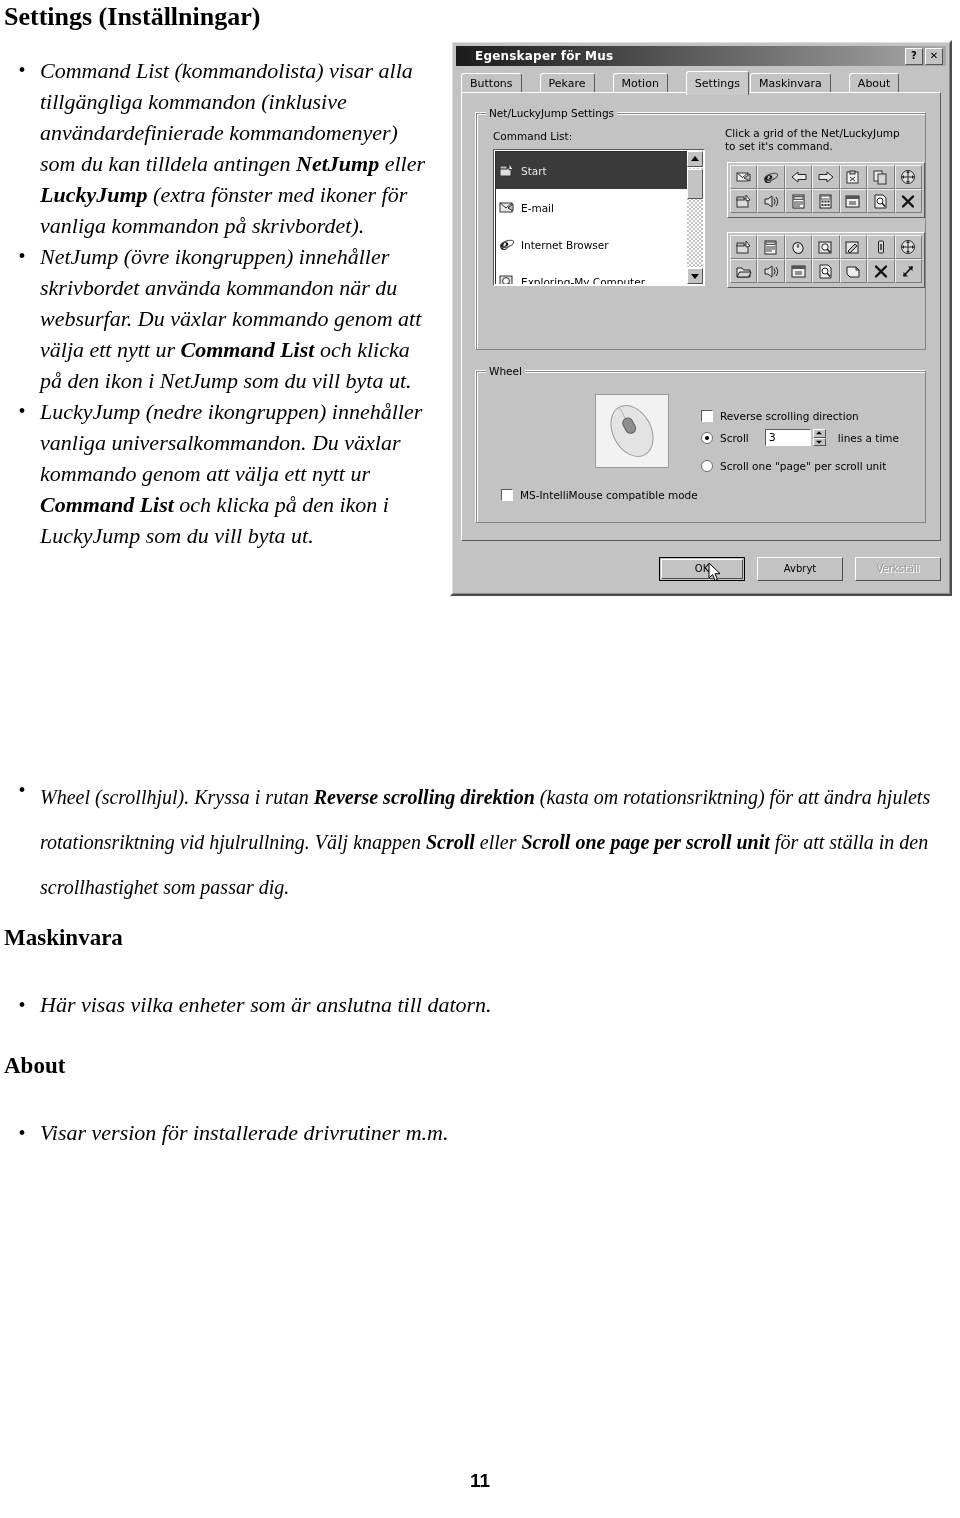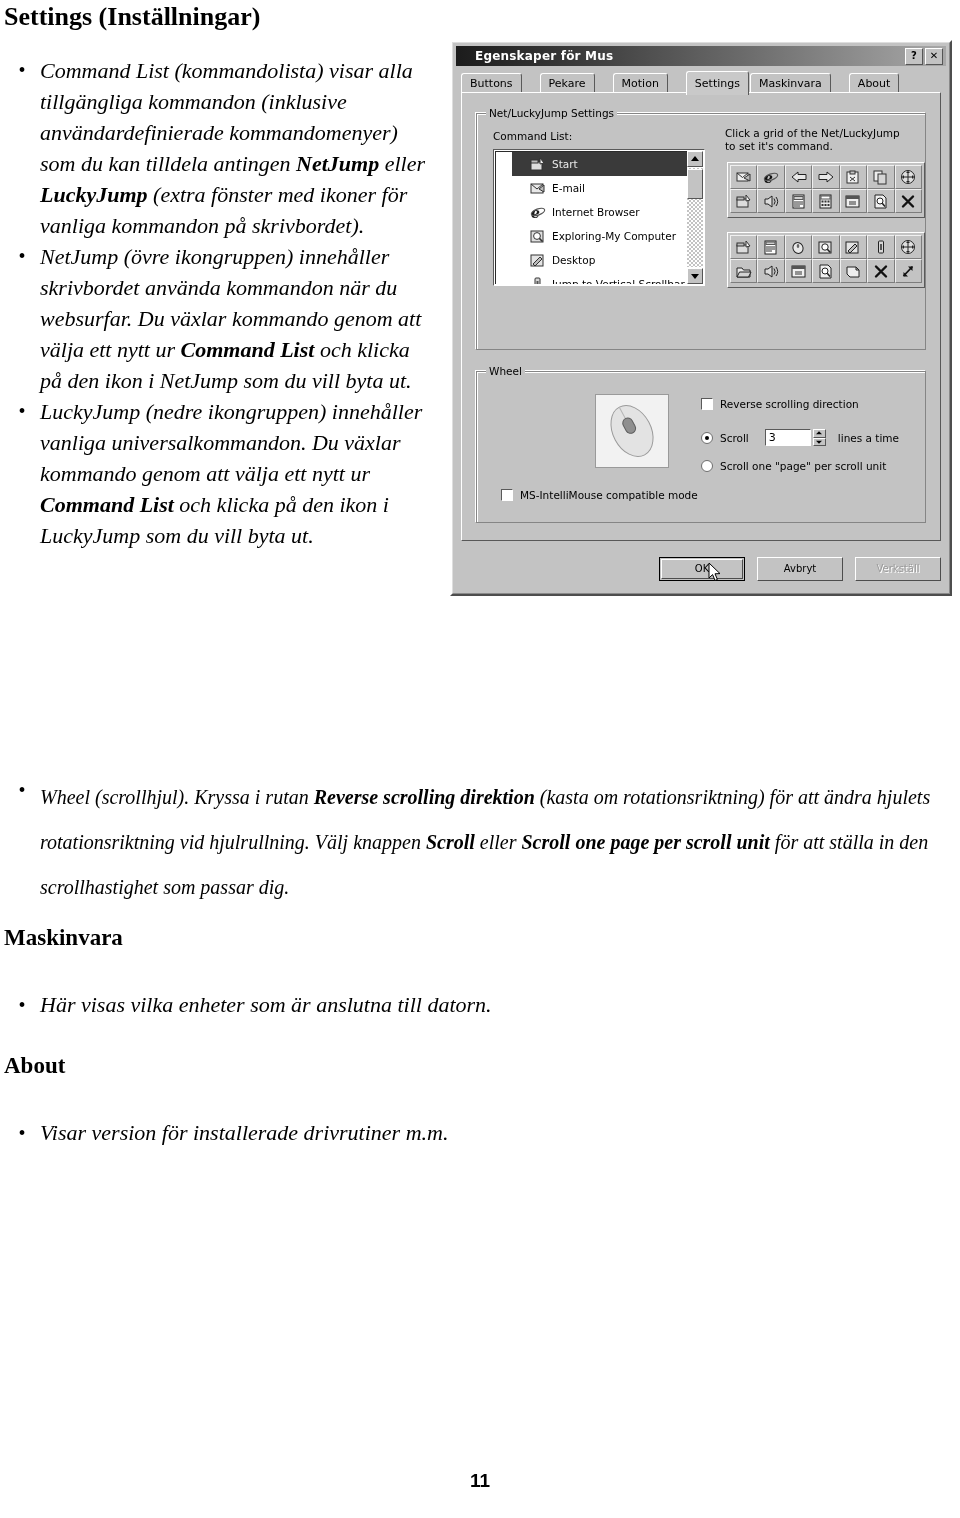--- a/index.html
+++ b/index.html
@@ -136,24 +136,23 @@
     border-top:1px solid #5a5a5a;border-left:1px solid #5a5a5a;
     border-right:1px solid #ffffff;border-bottom:1px solid #ffffff;
     overflow:hidden;
   }
   .listbox-in{
     position:absolute;left:1px;top:1px;right:1px;bottom:1px;
     background:#fff;border-top:1px solid #2b2b2b;border-left:1px solid #2b2b2b;
     overflow:hidden;
   }
   .lrow{
-    display:flex;align-items:center;height:24px;padding-left:18px;
+    display:flex;align-items:center;height:37px;padding-left:3px;
     font-size:10.5px;white-space:nowrap;
     font-family:"DejaVu Sans", sans-serif;
-    margin-left:16px;
   }
   .lrow.sel{background:#3a3a3a;color:#e9e9e9;}
   .licon{
     width:16px;height:15px;margin-right:6px;flex:0 0 16px;
     position:relative;
   }
   .scrollbar{
     position:absolute;right:1px;top:1px;width:16px;bottom:1px;
     background:#ffffff;
   }
@@ -607,21 +606,21 @@
             <svg width="72" height="72" viewBox="0 0 72 72">
               <rect width="72" height="72" fill="#f2f2f2"></rect>
               <g transform="rotate(-28 36 36)">
                 <ellipse cx="36" cy="36" rx="19" ry="27" fill="#e3e3e3" stroke="#9a9a9a"></ellipse>
                 <path d="M36 9v24" stroke="#b4b4b4"></path>
                 <rect x="31" y="22" width="10" height="16" rx="5" fill="#8f8f8f" stroke="#5e5e5e"></rect>
               </g>
             </svg>
           </div>
 
-          <div class="ctlrow" style="left:224px;top:26px;">
+          <div class="ctlrow" style="left:224px;top:38px;">
             <span class="chk" style="margin-left:0"></span>
             <span>Reverse scrolling direction</span>
           </div>
 
           <div class="ctlrow" style="left:224px;top:57px;">
             <span class="rad on" style="margin-left:0"></span>
             <span>Scroll</span>
             <span class="spin-input" style="margin-left:16px">3</span>
             <span class="spin-btns" style="margin-left:2px">
               <span class="spin-b">

